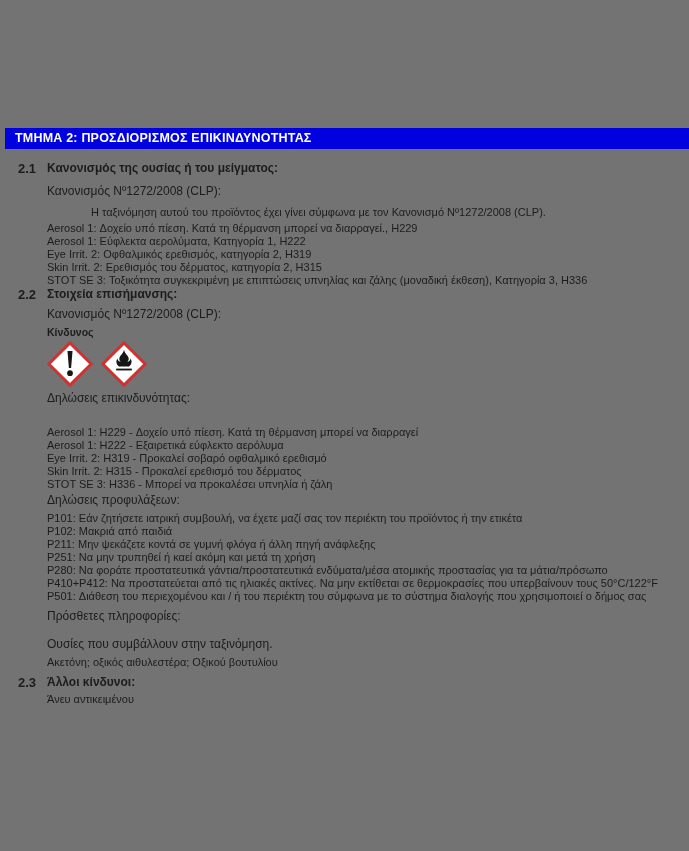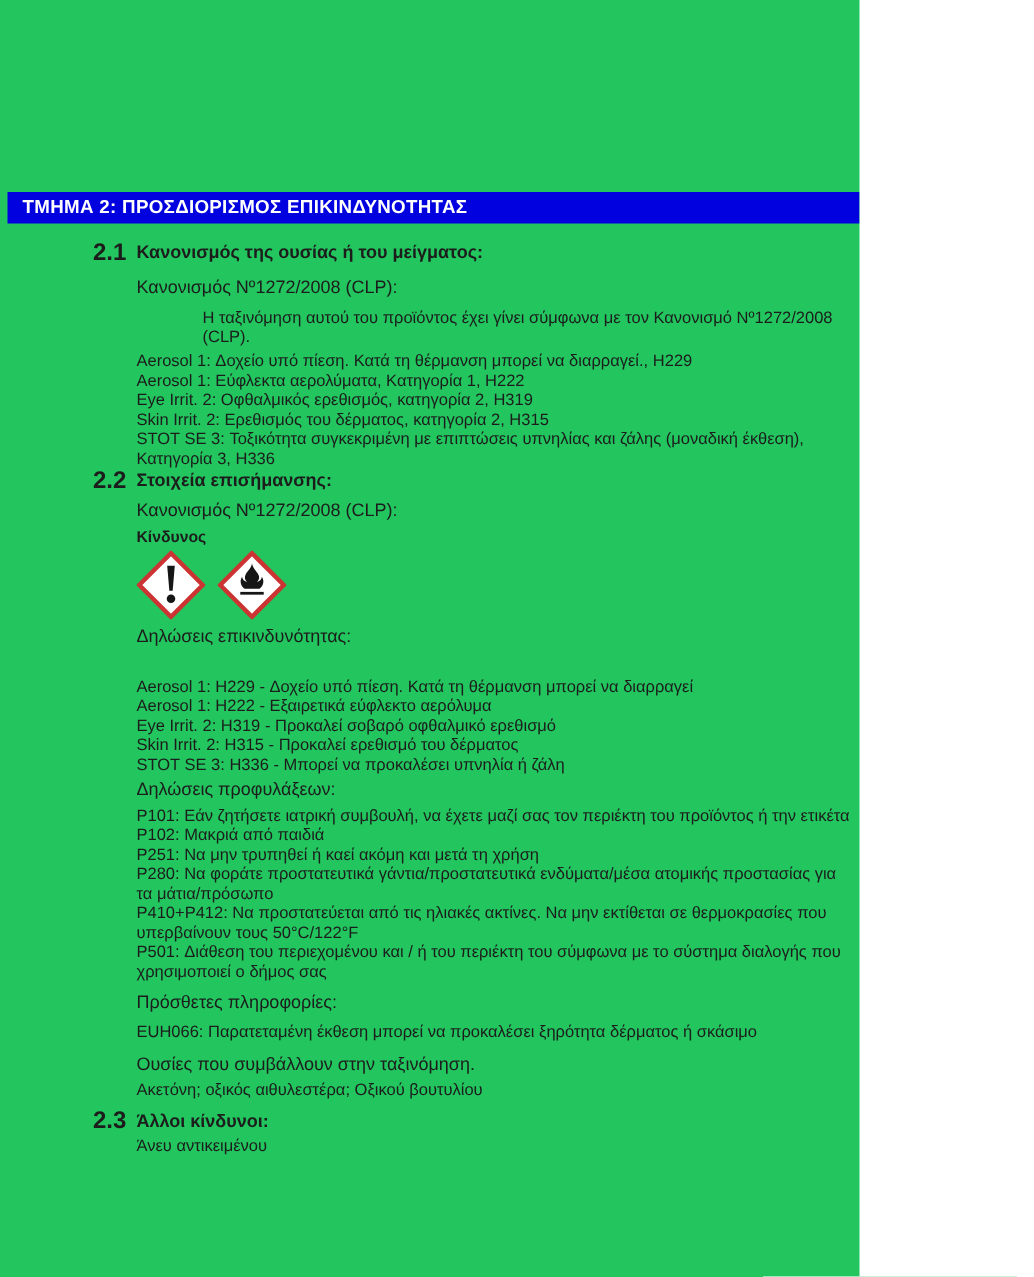--- a/index.html
+++ b/index.html
@@ -1,39 +1,39 @@
 <!DOCTYPE html>
 <html style="--header-bg: #0101df; --header-text: #ffffff; --body-text: #1c1c1c; --pictogram-red: #cc3333;"><head>
 <meta charset="utf-8">
 <style>
   * { margin:0; padding:0; box-sizing:border-box; }
   html,body { background:#ffffff; }
   .page {
     position:relative;
-    width:573px; height:851px;
-    background:#22c55e;
+    width:689px; height:851px;
+    background:#737373;
     font-family:"Liberation Sans", sans-serif;
     color:var(--body-text, #1c1c1c);
     padding-top:128px;
     overflow:hidden;
   }
   .section-bar {
     height:21px; line-height:21px;
     margin:0 0 12px 5px;
     background:var(--header-bg, #0101df);
     color:var(--header-text, #ffffff);
     font-size:12.5px; font-weight:bold;
     padding-left:10px;
     letter-spacing:0.2px;
   }
   .content { padding-left:18px; padding-right:6px; }
   .sec-row { display:flex; align-items:flex-start; }
   .sec-num {
     flex:none; width:29px;
-    font-size:16px; font-weight:bold; line-height:15px;margin-left:44px;
+    font-size:13px; font-weight:bold; line-height:15px;
   }
   .sec-body { flex:1; min-width:0; }
   .sec-title { font-size:12px; font-weight:bold; line-height:15px; margin:0 0 8px 0; }
   .sub-heading { font-size:12px; font-weight:normal; line-height:15px; margin:0 0 7px 0; }
   .body-text { font-size:11px; line-height:13px; margin:0 0 3px 0;padding-left:44px; }
   .tight-list { margin:0; }
   .tight-line { font-size:11px; line-height:13px; }
   .m-b0 { margin-bottom:0; }
   .gap2 { height:2px; } .gap3 { height:3px; } .gap4 { height:4px; }
   .gap5 { height:5px; } .gap6 { height:6px; } .gap7 { height:7px; }
@@ -104,29 +104,29 @@
             <div class="tight-line">Eye Irrit. 2: H319 - Προκαλεί σοβαρό οφθαλμικό ερεθισμό</div>
             <div class="tight-line">Skin Irrit. 2: H315 - Προκαλεί ερεθισμό του δέρματος</div>
             <div class="tight-line">STOT SE 3: H336 - Μπορεί να προκαλέσει υπνηλία ή ζάλη</div>
           </div>
 
         <div class="gap2"></div>
         <div class="sub-heading" style="margin-bottom:4px;">Δηλώσεις προφυλάξεων:</div>
         <div class="tight-list">
             <div class="tight-line">P101: Εάν ζητήσετε ιατρική συμβουλή, να έχετε μαζί σας τον περιέκτη του προϊόντος ή την ετικέτα</div>
             <div class="tight-line">P102: Μακριά από παιδιά</div>
+            <div class="tight-line">P211: Μην ψεκάζετε κοντά σε γυμνή φλόγα ή άλλη πηγή ανάφλεξης</div>
             <div class="tight-line">P251: Να μην τρυπηθεί ή καεί ακόμη και μετά τη χρήση</div>
             <div class="tight-line">P280: Να φοράτε προστατευτικά γάντια/προστατευτικά ενδύματα/μέσα ατομικής προστασίας για τα μάτια/πρόσωπο</div>
             <div class="tight-line">P410+P412: Να προστατεύεται από τις ηλιακές ακτίνες. Να μην εκτίθεται σε θερμοκρασίες που υπερβαίνουν τους 50°C/122°F</div>
             <div class="tight-line">P501: Διάθεση του περιεχομένου και / ή του περιέκτη του σύμφωνα με το σύστημα διαλογής που χρησιμοποιεί ο δήμος σας</div>
           </div>
 
         <div class="gap6"></div>
         <div class="sub-heading" style="margin-bottom:6px;">Πρόσθετες πληροφορίες:</div>
-        <div class="tight-line">EUH066: Παρατεταμένη έκθεση μπορεί να προκαλέσει ξηρότητα δέρματος ή σκάσιμο</div>
 
         <div class="gap7"></div>
         <div class="sub-heading" style="margin-bottom:4px;">Ουσίες που συμβάλλουν στην ταξινόμηση.</div>
         <div class="tight-line">Ακετόνη; οξικός αιθυλεστέρα; Οξικού βουτυλίου</div>
         <div class="gap6"></div>
       </div>
     </div>
 
     <div class="sec-row">
       <div class="sec-num">2.3</div>

